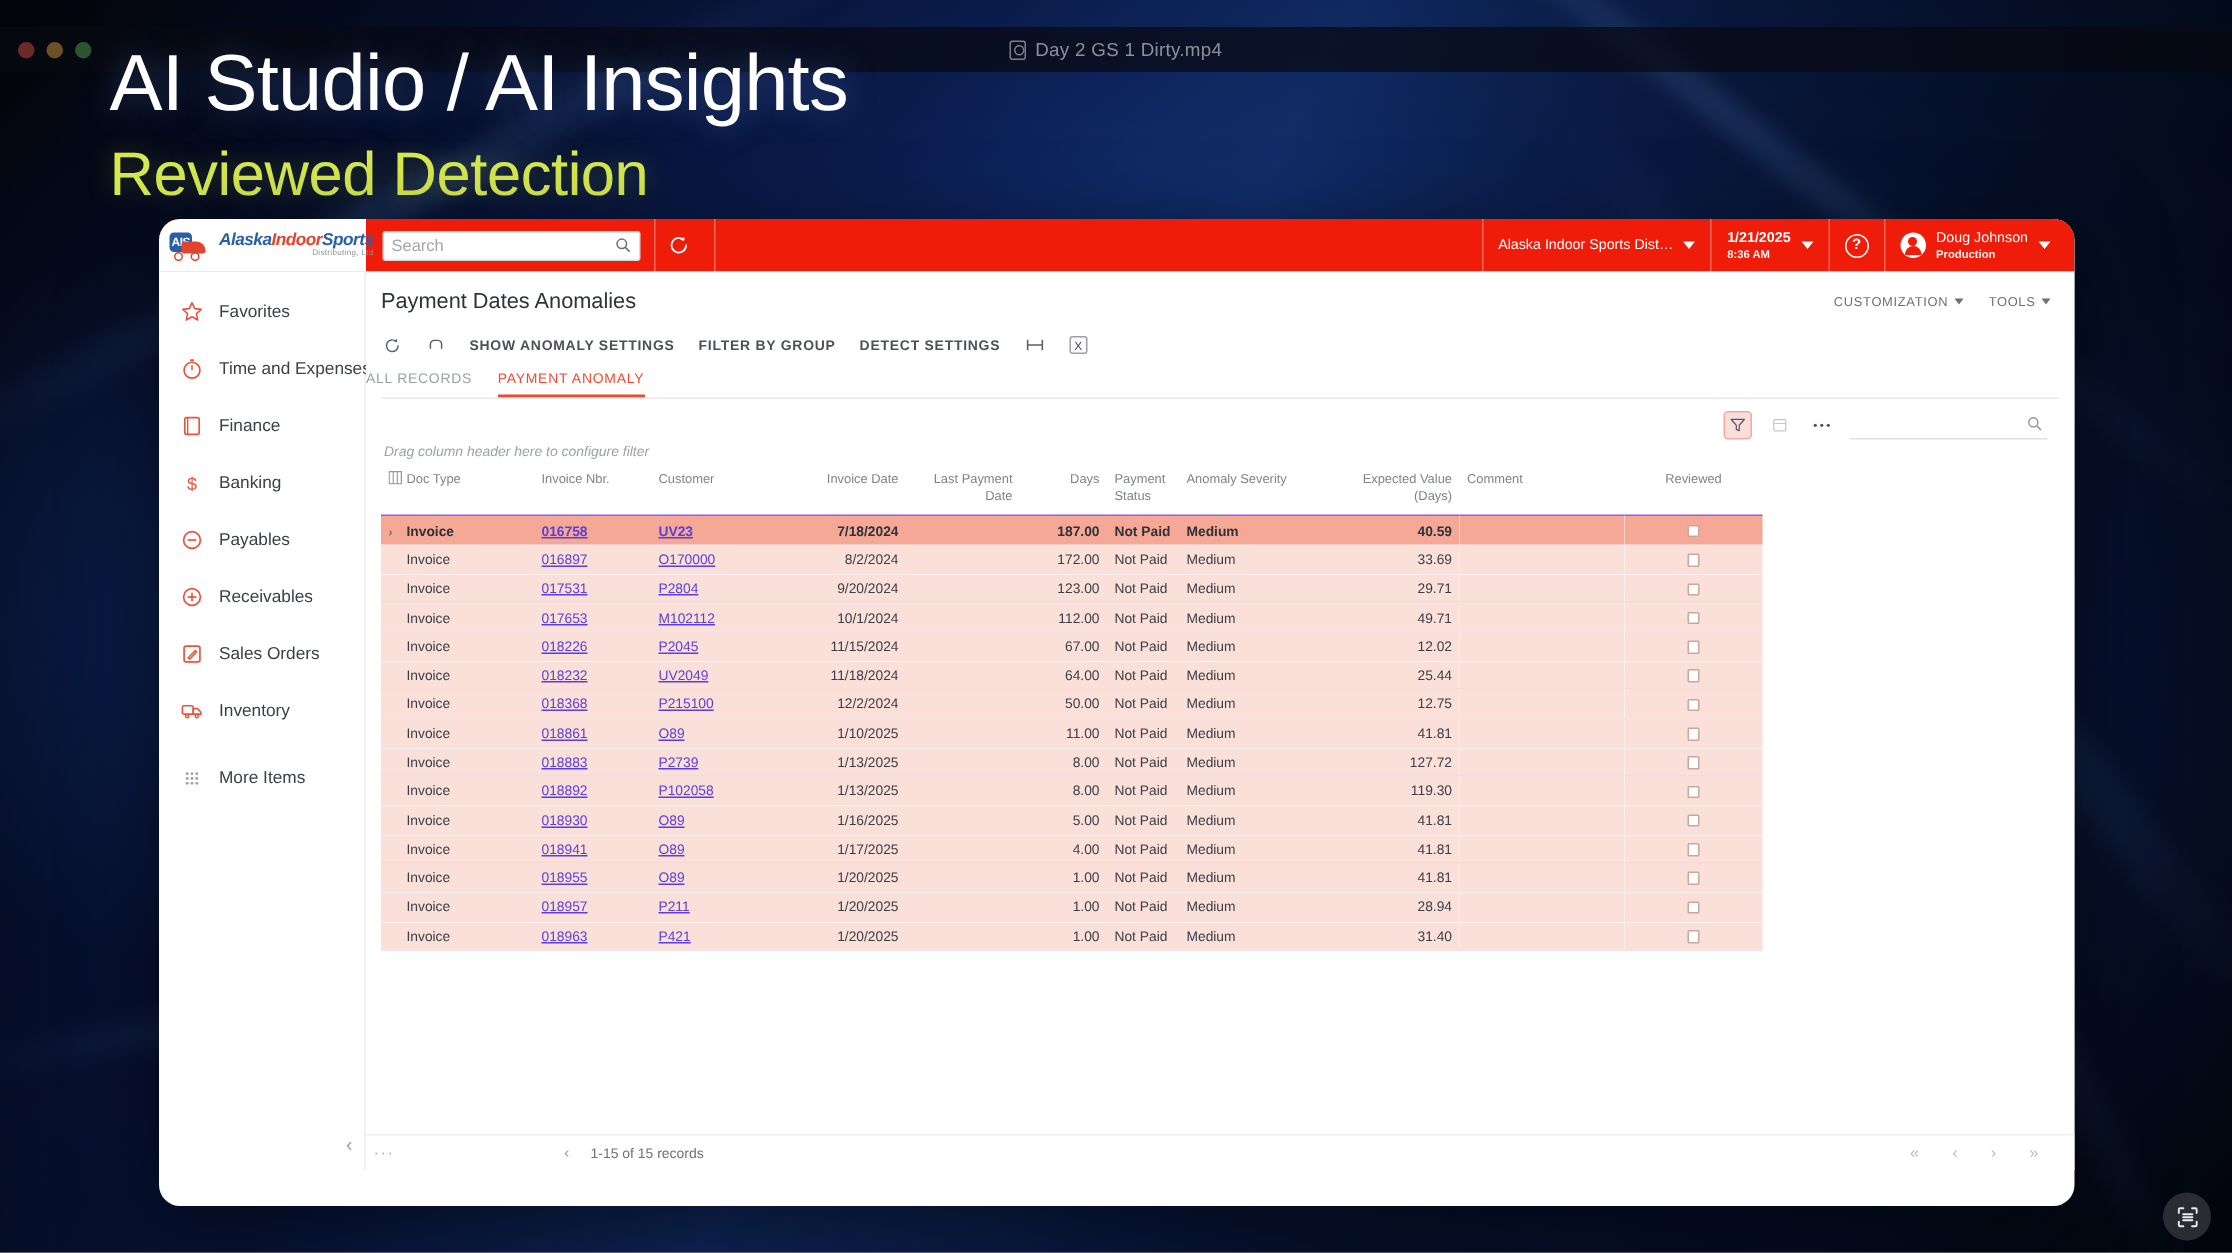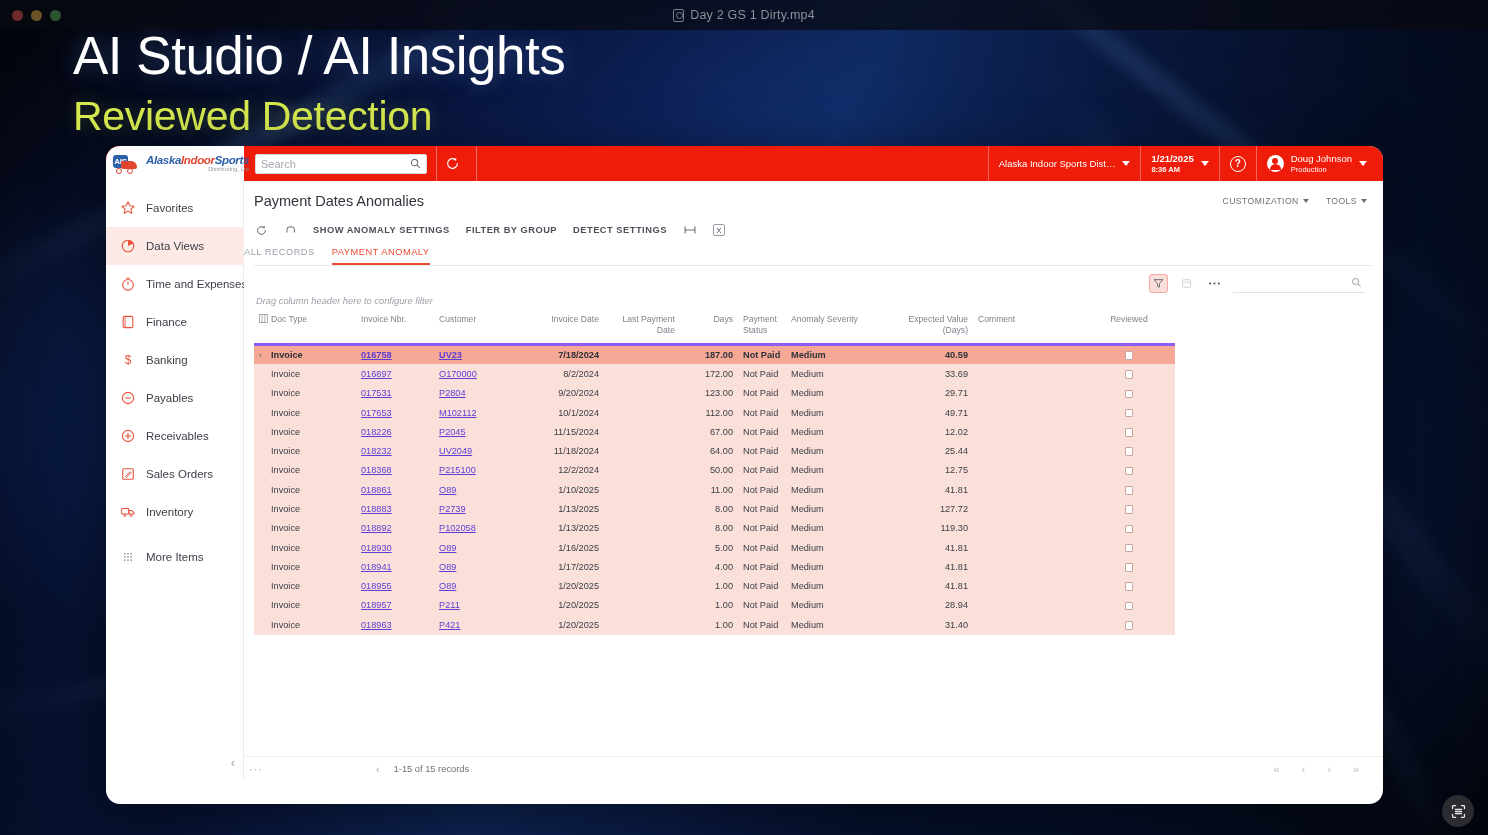--- a/index.html
+++ b/index.html
@@ -27,21 +27,21 @@
     filter: blur(6px);
     transform-origin: center;
   }
   .vignette {
     position: absolute; inset: 0;
     background: radial-gradient(ellipse 1200px 760px at 50% 50%, rgba(0,0,0,0) 40%, rgba(0,0,0,0.55) 100%);
   }
 
   
   .vid-titlebar {
-    position: absolute; top: 0; left: 0; width: 1488px; height: 30px;
+    position: absolute; top: 18px; left: 0; width: 1488px; height: 30px;
     background: rgba(8,10,18,0.72);
     display: flex; align-items: center;
   }
   .traffic { display: flex; gap: 8px; padding-left: 12px; }
   .dot { width: 11px; height: 11px; border-radius: 50%; }
   .dot.r { background: #6e2a2a; }
   .dot.y { background: #6a5226; }
   .dot.g { background: #2c5431; }
   .vid-title {
     position: absolute; left: 0; right: 0; text-align: center;
@@ -241,21 +241,21 @@
     font-size: 9.3px; font-style: italic; color: #9ca1a8;
     padding: 2px 0 0 12px;
   }
 
   
   .grid-wrap { padding: 6px 0 0 10px; }
   table.grid { border-collapse: collapse; width: 921px; table-layout: fixed; }
   table.grid th {
     font-size: 8.6px; font-weight: 400; color: #7e838b;
     vertical-align: top; padding: 2px 5px 8px 5px; line-height: 1.25;
-    border-bottom: 3px solid #8b5cf6;
+    border-bottom: 1px solid #8b5cf6;
   }
   table.grid td {
     font-size: 9.2px; color: #3a3e46; padding: 0 5px; height: 19.3px;
     border-bottom: 1px solid rgba(233,202,196,0.55);
     white-space: nowrap; overflow: hidden;
   }
   tr.anom td { background: #fbdfd9; }
   tr.anom.first td { background: #f6a896; font-weight: 700; color: #2e3239; }
   .ta-l { text-align: left; }
   .ta-r { text-align: right; }
@@ -364,48 +364,39 @@
     </div>
 
     <div class="top-cell">
       <span class="help-ring">?</span>
     </div>
 
     <div class="top-cell" style="padding-right:16px;">
       <span class="avatar-c"></span>
       <span style="line-height:1.25;">
         <span class="lbl" style="display:block;">Doug Johnson</span>
-        <span class="sub" style="display:block;font-weight:400;">Production</span>
+        <span class="sub" style="display:block;font-weight:700;">Production</span>
       </span>
       <span class="caret-dn"></span>
     </div>
   </div>
 
   <div class="app-body">
 
     <nav class="sidebar">
 
       <div class="nav-item">
         <span class="nav-ic">
           <svg width="16" height="16" viewBox="0 0 20 20">
               <path d="M10 2.2 12.3 7.2 17.7 7.8 13.7 11.4 14.8 16.7 10 14 5.2 16.7 6.3 11.4 2.3 7.8 7.7 7.2 Z" fill="none" stroke="#e8543e" stroke-width="1.3" stroke-linejoin="round"></path>
             </svg>
         </span>
         <span class="lbl">Favorites</span>
       </div>
 
-      <div class="nav-item active">
-        <span class="nav-ic">
-          <svg width="16" height="16" viewBox="0 0 20 20">
-              <circle cx="10" cy="10" r="7.2" fill="none" stroke="#e8543e" stroke-width="1.4"></circle>
-              <path d="M10 10 L10 2.8 A7.2 7.2 0 0 1 16.4 6.9 Z" fill="#e8543e"></path>
-            </svg>
-        </span>
-        <span class="lbl">Data Views</span>
-      </div>
 
       <div class="nav-item">
         <span class="nav-ic">
           <svg width="16" height="16" viewBox="0 0 20 20">
               <circle cx="10" cy="11" r="6.6" fill="none" stroke="#e8543e" stroke-width="1.4"></circle>
               <line x1="10" y1="11" x2="10" y2="6.8" stroke="#e8543e" stroke-width="1.3"></line>
               <line x1="8.3" y1="2.6" x2="11.7" y2="2.6" stroke="#e8543e" stroke-width="1.4"></line>
             </svg>
         </span>
         <span class="lbl">Time and Expenses</span>

